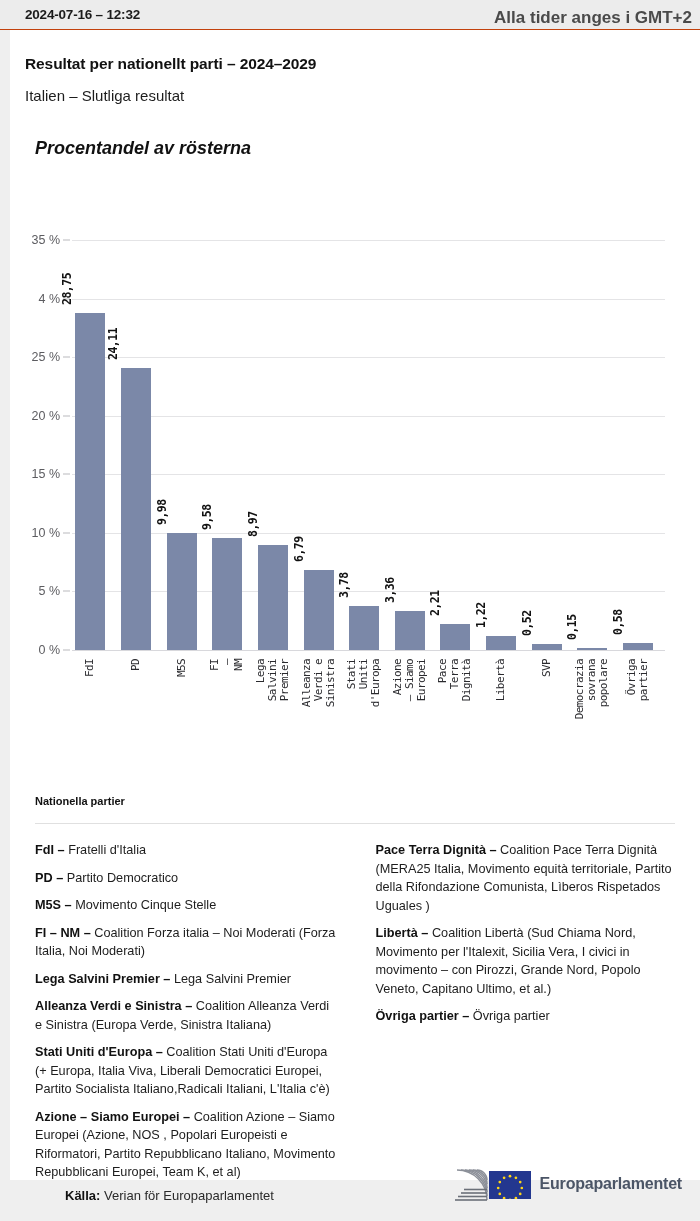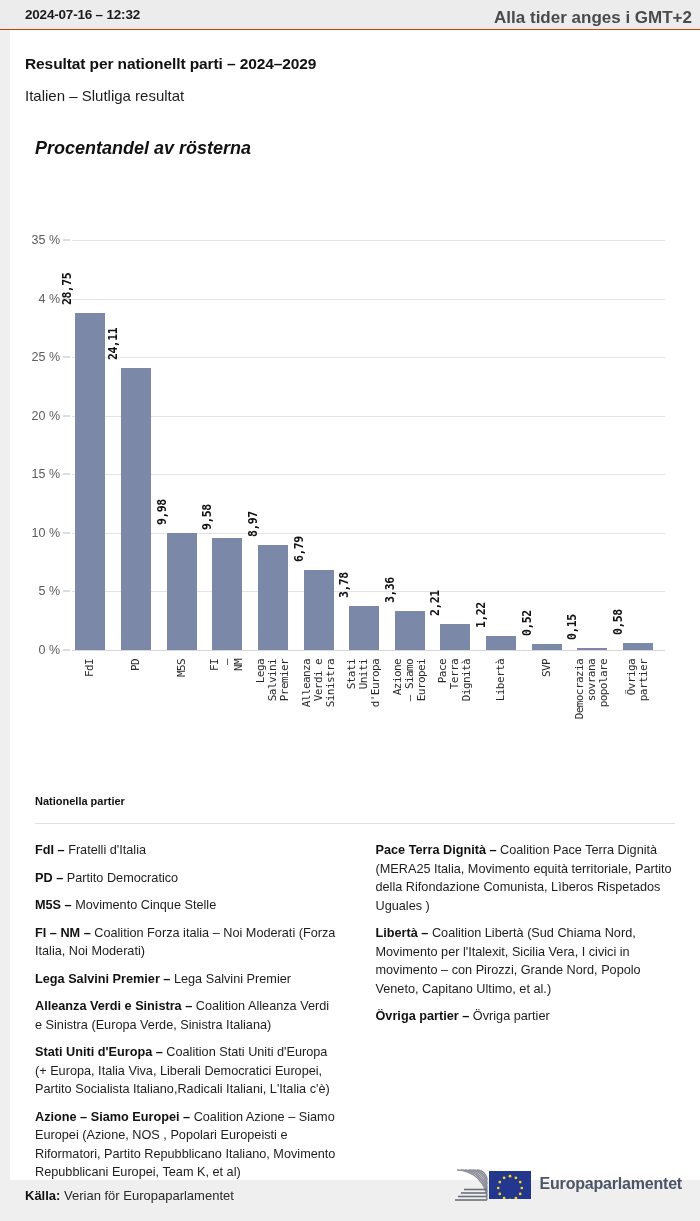--- a/index.html
+++ b/index.html
@@ -146,21 +146,21 @@
   
   .footer {
     position: absolute; left: 0; top: 1180px;
     width: 700px; height: 41px;
     background: #efefef;
   }
   .source {
     position: absolute; left: 25px; top: 1188px;
     font-size: 13px; color: #2a2a2a;
   }
-  .source b { font-weight: bold; color: #111; }
+  .source b { font-weight: bold; color: #111; margin-left: 40px; }
 
   .brand {
     position: absolute; right: 18px; top: 1160px;
     display: flex; align-items: center; gap: 9px;
   }
   .brand-name {
     font-size: 16px; font-weight: bold; color: #4b5566;
     letter-spacing: -0.2px;
   }
   .logo-wrap { position: relative; width: 88px; height: 48px; }

